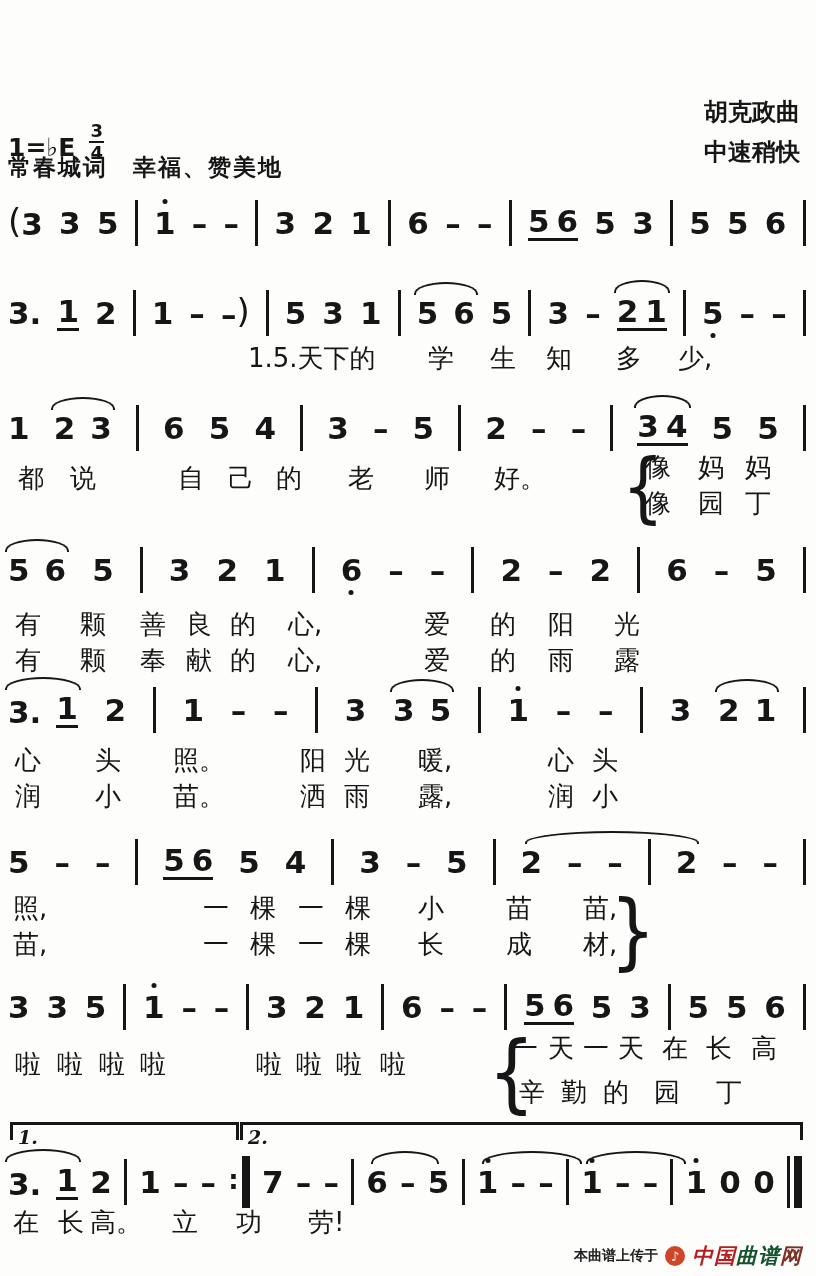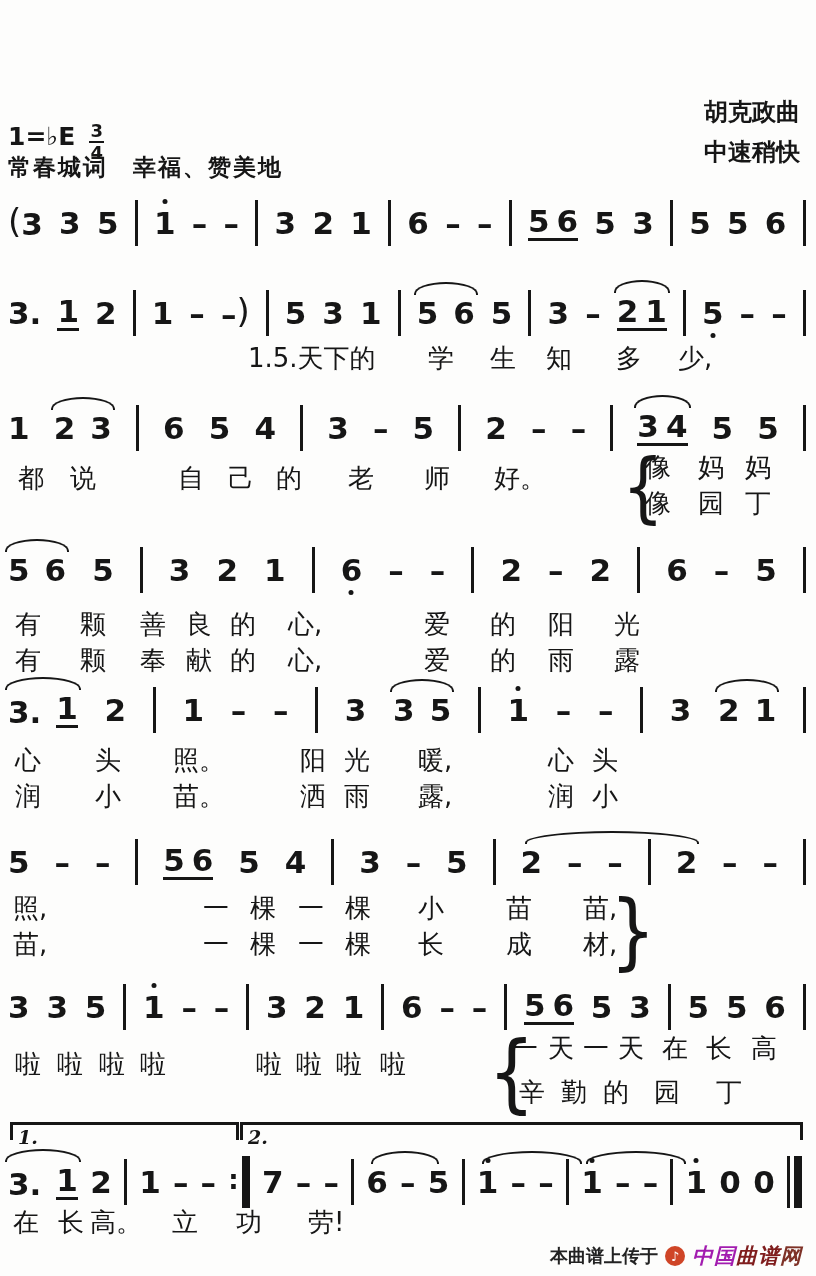--- a/index.html
+++ b/index.html
@@ -2,21 +2,21 @@
 <html><head>
 <meta charset="utf-8">
 <style>
   html,body{margin:0;padding:0;background:#e8e8e8;}
   #stage{position:relative;width:816px;height:1276px;background:#fdfdfc;overflow:hidden;
          font-family:"DejaVu Sans",sans-serif;color:#161616;}
   
   .title{position:absolute;left:0;right:0;top:10px;text-align:center;
          font-size:46px;font-weight:700;letter-spacing:6px;}
   .credit{position:absolute;right:16px;font-size:24px;font-weight:700;}
-  .keyline{position:absolute;left:8px;top:122px;display:flex;align-items:flex-start;
+  .keyline{position:absolute;left:8px;top:122px;display:flex;align-items:flex-end;
            font-size:25px;font-weight:700;}
   .ts{display:inline-flex;flex-direction:column;align-items:center;margin-left:14px;
       font-size:18px;font-weight:700;line-height:1;}
   .tsline{width:15px;height:2px;background:#161616;margin:1px 0;}
   .tempo{position:absolute;left:8px;top:152px;font-size:23px;font-weight:700;letter-spacing:2px;}
   
   .mline{position:absolute;display:flex;justify-content:space-between;align-items:center;height:52px;}
   .note{position:relative;display:inline-block;line-height:1;}
   .nt{font-size:31px;font-weight:700;line-height:1;display:inline-block;}
   .par{font-size:34px;font-weight:400;line-height:1;display:inline-block;transform:translateY(-2px);}
@@ -42,21 +42,21 @@
   
   .lyr{position:absolute;font-size:26px;font-weight:500;white-space:nowrap;line-height:1.1;}
   .brace{position:absolute;font-weight:400;color:#161616;transform:scaleY(1.15);transform-origin:top;}
   
   .volta{position:absolute;height:15px;border-top:3px solid #161616;
          border-left:3px solid #161616;border-right:3px solid #161616;}
   .volta .vl{position:absolute;left:5px;top:1px;font-family:"DejaVu Serif",serif;
              font-style:italic;font-weight:700;font-size:19px;}
   
   .footer{position:absolute;right:14px;top:1242px;display:flex;align-items:center;gap:7px;}
-  .fprefix{font-size:18px;font-weight:700;color:#222;}
+  .fprefix{font-size:14px;font-weight:700;color:#222;}
   .flogo{width:20px;height:20px;border-radius:50%;display:inline-flex;align-items:center;
          justify-content:center;color:#fff;font-size:13px;line-height:1;}
   .fsite{font-size:21px;font-weight:700;letter-spacing:1px;font-style:italic;}
 </style>
 </head>
 <body>
 
 <div id="stage">
   <div class="credit" style="top:96px;">胡克政曲</div>
   <div class="credit" style="top:136px;">中速稍快</div>
@@ -66,21 +66,21 @@
       <span>3</span>
       <span class="tsline"></span>
       <span>4</span>
     </span>
   </div>
   <div class="tempo">常春城词　幸福、赞美地</div>
 
   <div class="footer">
     <span class="fprefix">本曲谱上传于</span>
     <span class="flogo" id="flogo" style="background: rgb(207, 69, 39);">♪</span>
-    <span class="fsite" id="fsite"><span style="color: #a21caf;">中国</span><span style="color: #7f1d1d; font-family: Liberation Mono, monospace;">曲谱</span><span style="color: rgb(126, 50, 39);">网</span></span>
+    <span class="fsite" id="fsite"><span style="color: #b91c1c;">中国</span><span style="color: #14532d; font-family: Liberation Mono, monospace;">曲谱</span><span style="color: rgb(126, 50, 39);">网</span></span>
   </div>
 <div class="mline" style="top: 197px; left: 8px; right: 10px;">
       <span class="note"><span class="par">(</span><span class="nt">3</span></span>
       <span class="note"><span class="nt">3</span></span>
       <span class="note"><span class="nt">5</span></span>
       <span class="bl"></span>
       <span class="note"><span class="nt">1</span><span class="odot hi"></span></span>
       <span class="dash">–</span>
       <span class="dash">–</span>
       <span class="bl"></span>

